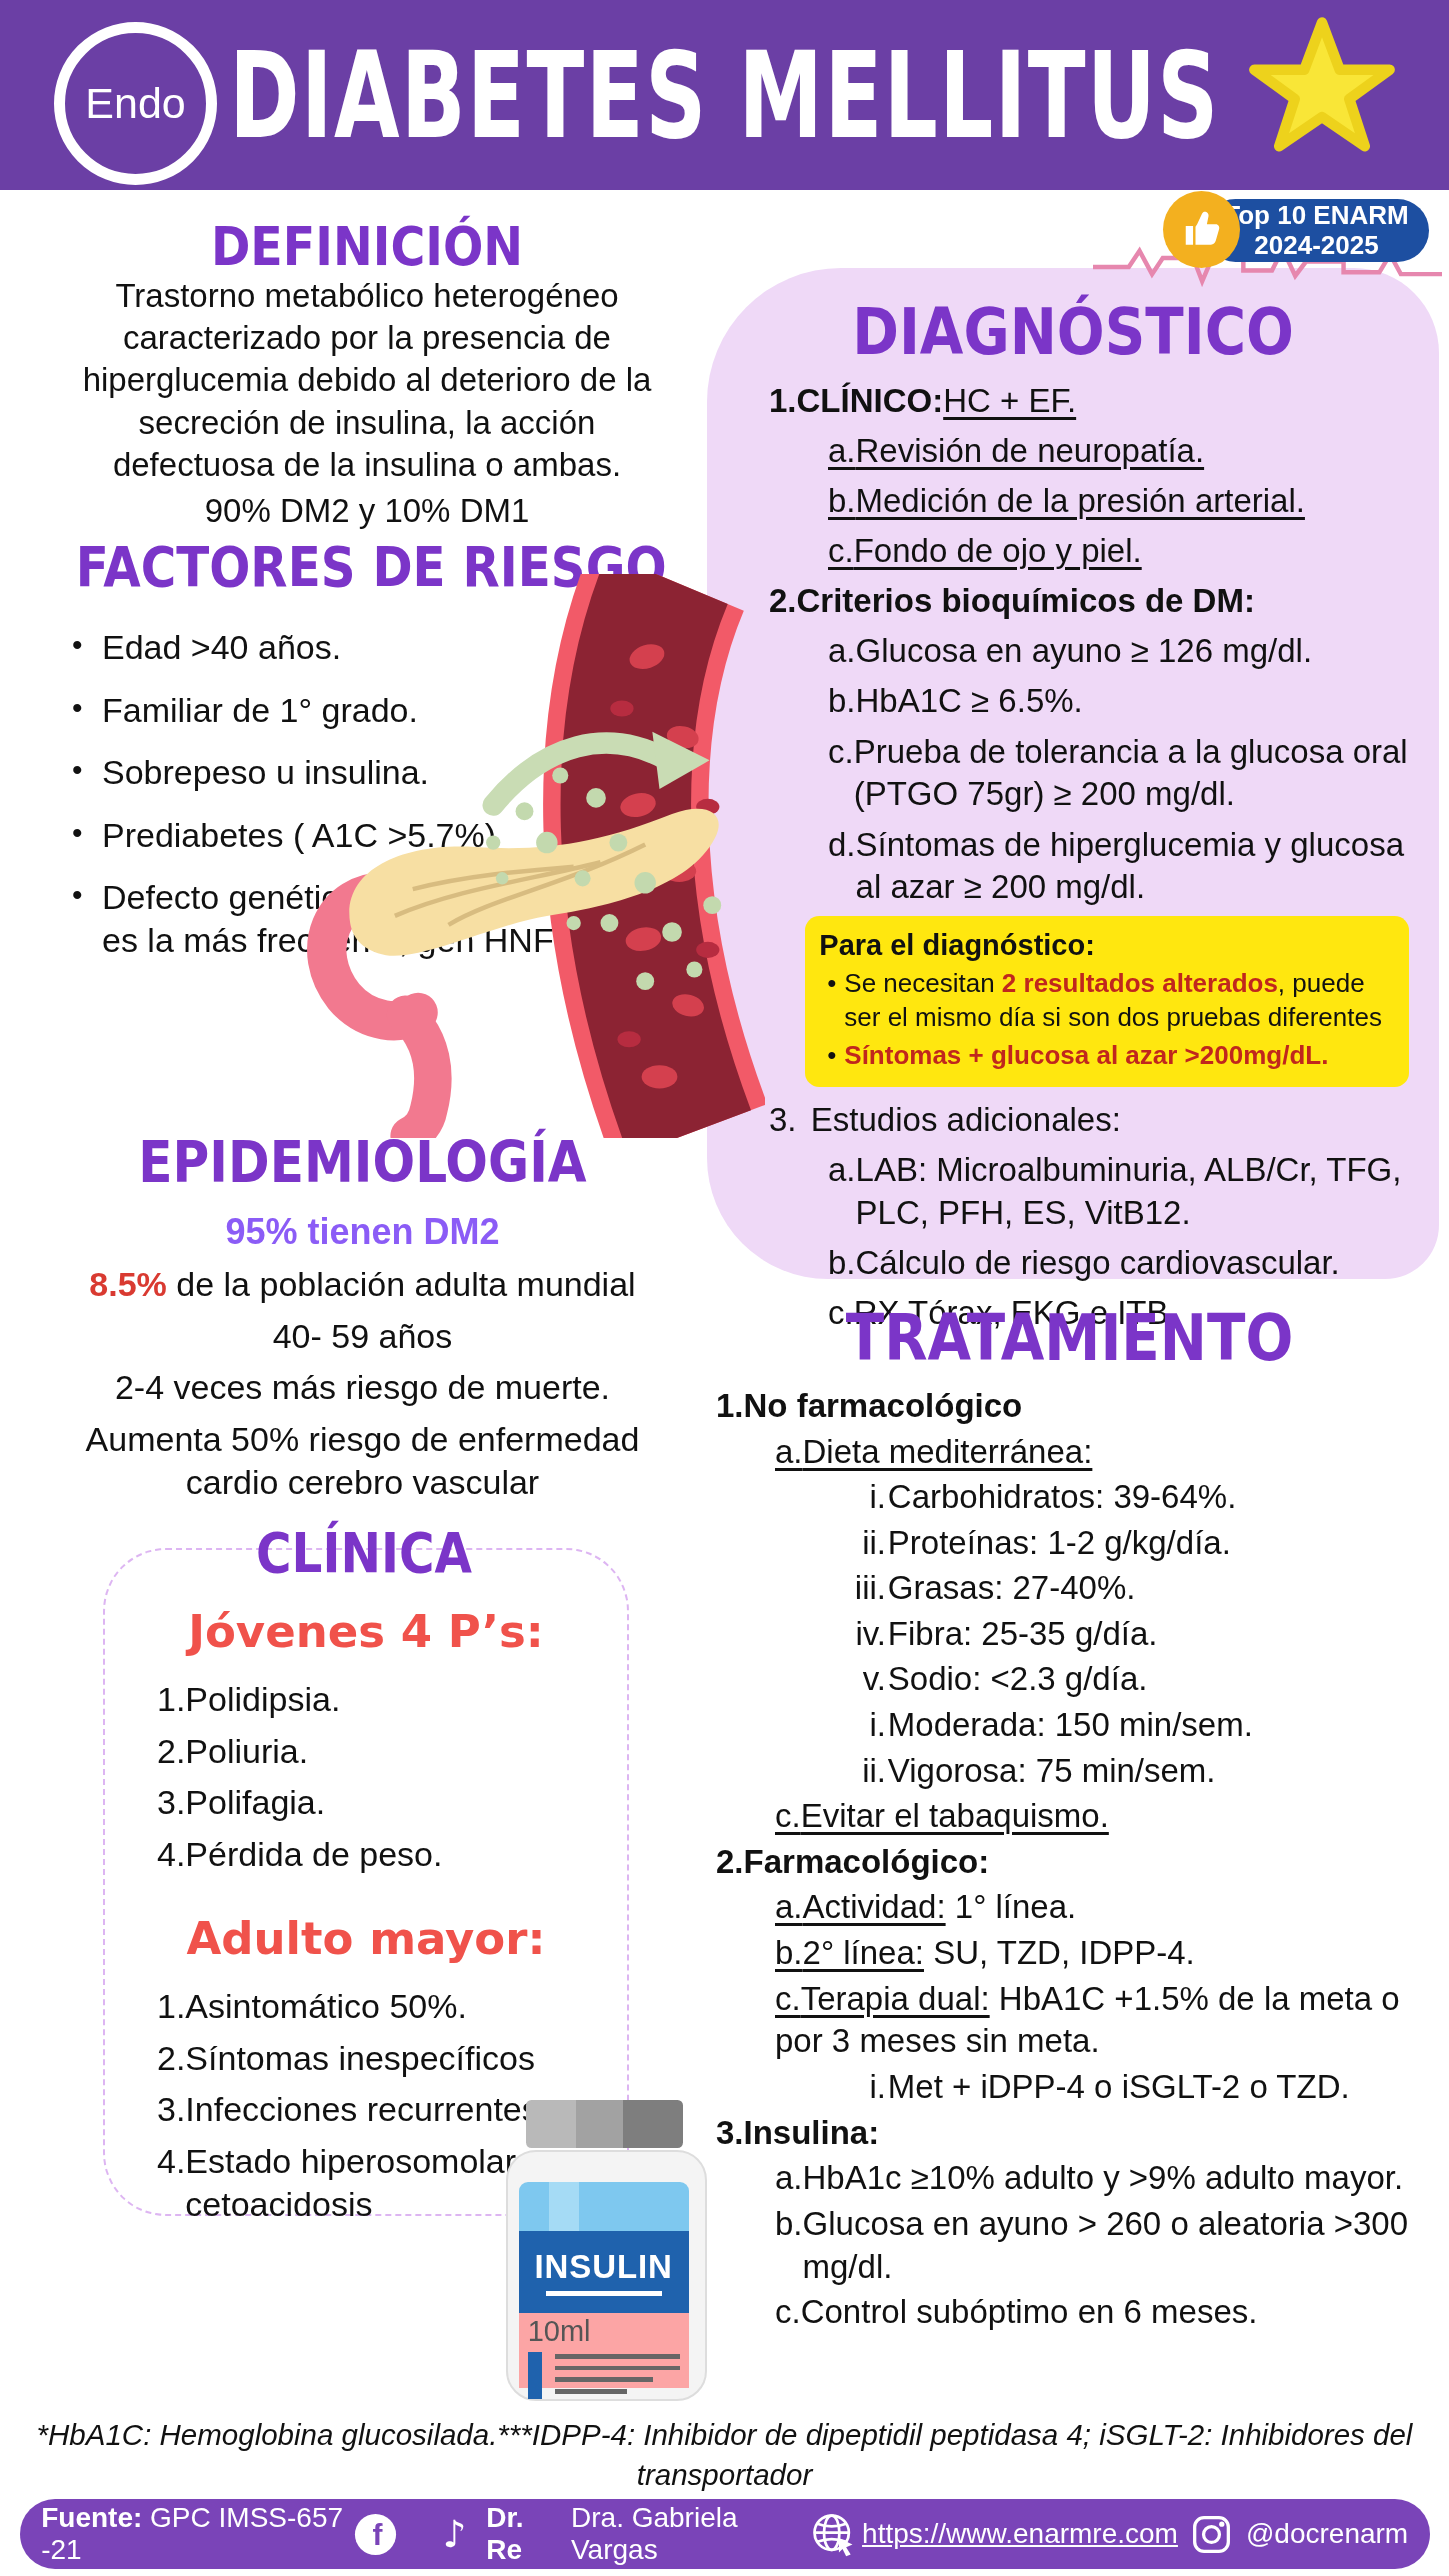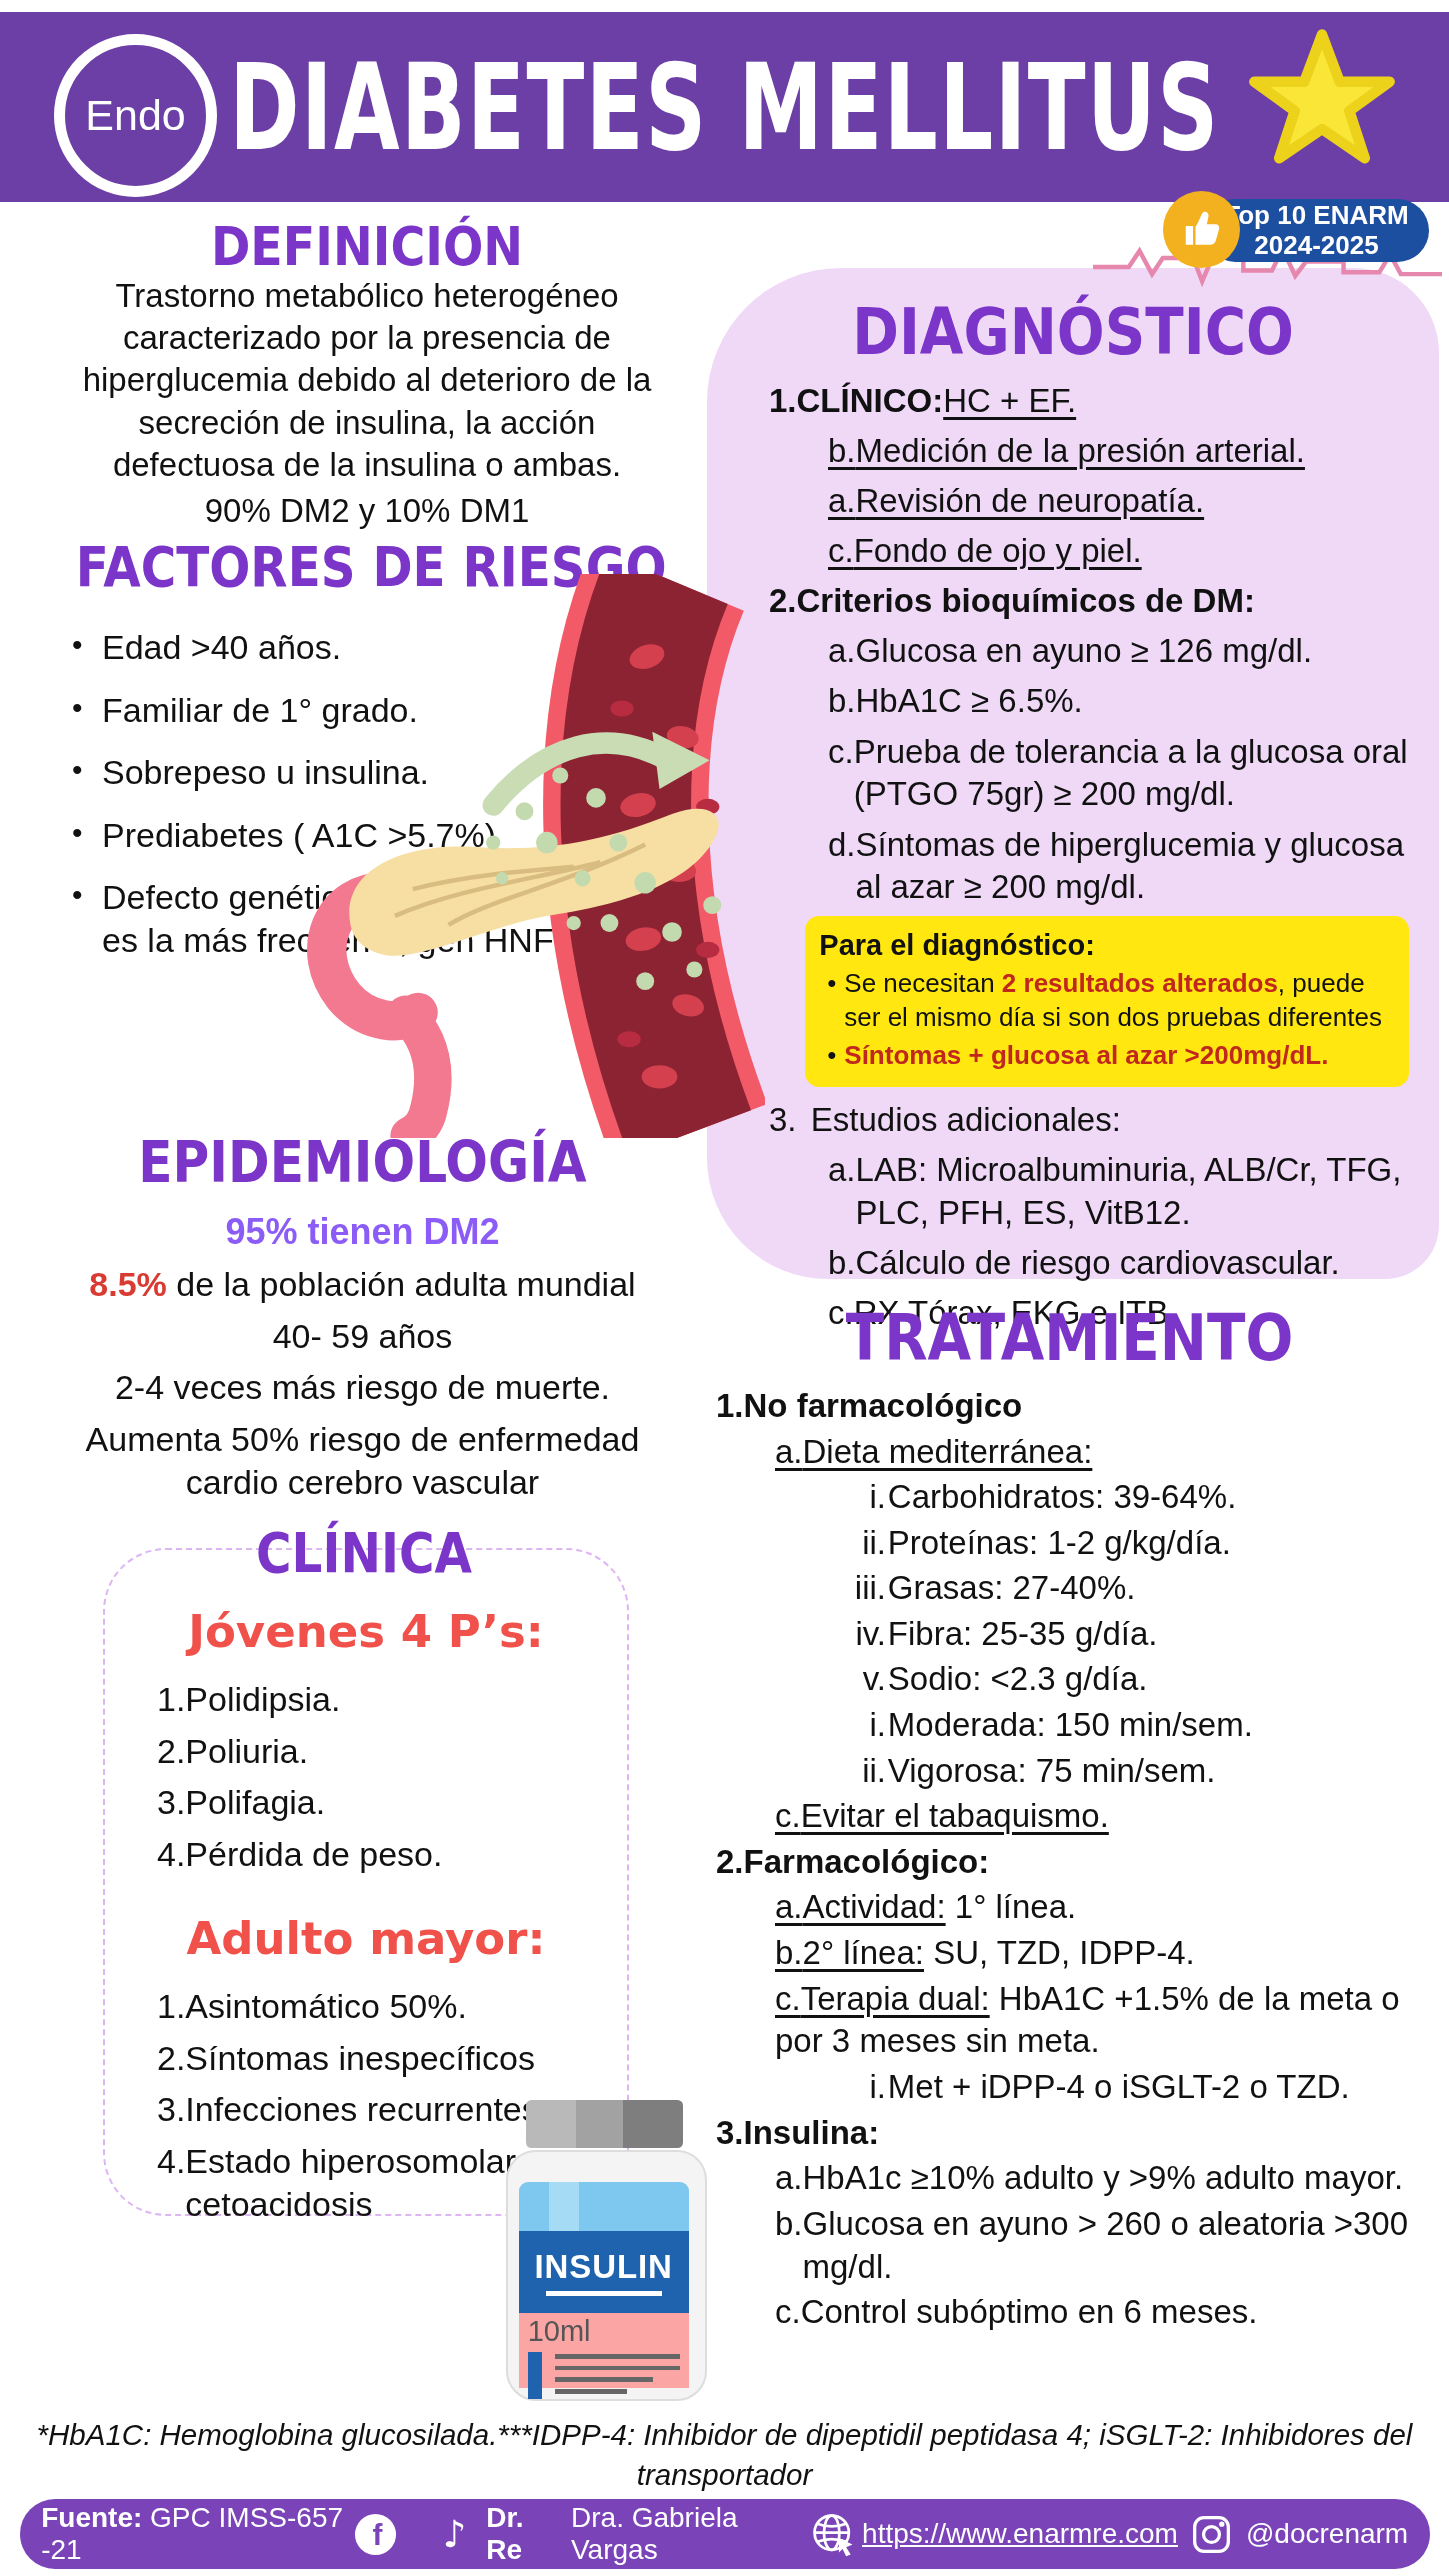--- a/index.html
+++ b/index.html
@@ -1,19 +1,19 @@
 <!DOCTYPE html>
 <html style="font-size:14.3px"><head>
 <meta charset="utf-8">
 <style>
   html,body{margin:0;padding:0;background:#fff;}
   .canvas{position:relative;width:1449px;height:2576px;background:#ffffff;overflow:hidden;
           font-family:"Liberation Sans",sans-serif;color:#111;}
   
-  .header-bar{position:absolute;left:0;top:12px;width:1449px;height:190px;background:#6B3FA5;}
+  .header-bar{position:absolute;left:0;top:0;width:1449px;height:190px;background:#6B3FA5;}
   .logo-circle{position:absolute;left:54px;top:21.5px;width:141px;height:141px;border:11.6px solid #fff;
                border-radius:50%;display:flex;align-items:center;justify-content:center;}
   .logo-circle span{color:#fff;font-size:43px;}
   .main-title{position:absolute;left:0;right:0;top:27px;text-align:center;color:#fff;
               font-family:"DejaVu Sans",sans-serif;font-weight:bold;font-size:106px;
               transform:scale(.80,1.12);transform-origin:center top;white-space:nowrap;letter-spacing:1.8px;}
   .star{position:absolute;right:52px;top:16px;}
   
   .ecg{position:absolute;left:1093px;top:231px;z-index:1;}
   .badge-pill{position:absolute;left:1204px;top:199px;width:225px;height:63px;background:#1D4FA1;
@@ -211,24 +211,24 @@
 
   <div class="diag-box"></div>
   <div class="sec-title diag-title">DIAGNÓSTICO</div>
   <div class="diag-rows">
     <div class="r">
       <span class="n b">1.</span>
         <span class="b">CLÍNICO: </span>
         <span class="u">HC + EF.</span>
       </div>
     <div class="r lvl2">
+      <span class="uw"><span class="n">a.</span><span>Revisión de neuropatía.</span></span>
+      </div>
+    <div class="r lvl2">
       <span class="uw"><span class="n">b.</span><span>Medición de la presión arterial.</span></span>
-      </div>
-    <div class="r lvl2">
-      <span class="uw"><span class="n">a.</span><span>Revisión de neuropatía.</span></span>
       </div>
     <div class="r lvl2">
       <span class="uw"><span class="n">c.</span><span>Fondo de ojo y piel.</span></span>
       </div>
     <div class="r">
       <span class="n b">2.</span>
         <span class="b">Criterios bioquímicos de DM:</span>
       </div>
     <div class="r lvl2">
       <span class="n">a.</span>

